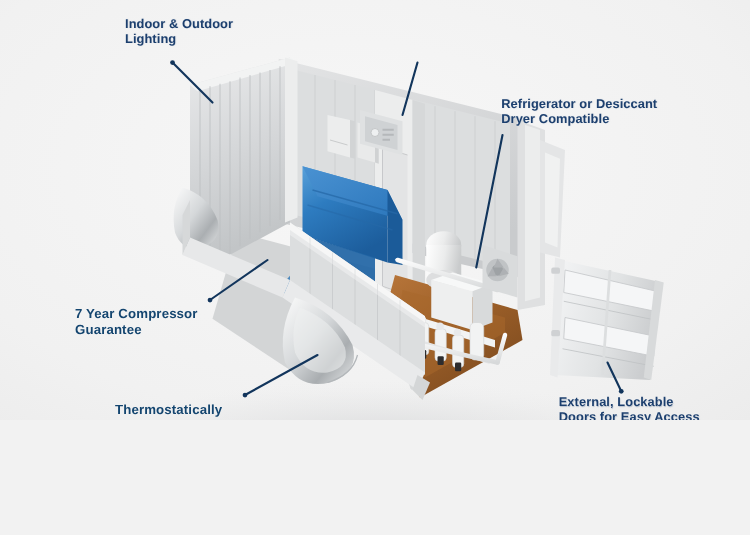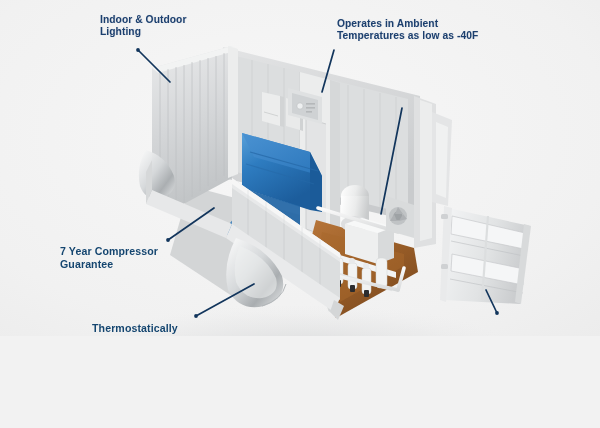--- a/index.html
+++ b/index.html
@@ -341,26 +341,28 @@
       <circle cx="168" cy="240" r="1.9"></circle>
       <circle cx="196" cy="316" r="1.9"></circle>
       <circle cx="292" cy="366" r="1.9"></circle>
       <circle cx="497" cy="313" r="1.9"></circle>
     </g>
   </svg>
 
   <div class="callout soft" style="left:100px; top:14px;">Indoor &amp; Outdoor
 Lighting</div>
 
-  <div class="callout soft" style="left:337px; top:18px;">Operates in Ambient
-Temperatures as low as -40F</div>
-
+
+  <div class="callout soft" style="left:401px; top:78px;">Refrigerator or Desiccant
+Dryer Compatible</div>
 
   <div class="callout crisp" style="left:60px; top:245px;">7 Year Compressor
 Guarantee</div>
 
   <div class="callout crisp" style="left:92px; top:322px;">Thermostatically
 Controlled Louvers</div>
 
   <div class="callout crisp" style="left:251px; top:371px;">Outdoor</div>
 
+  <div class="callout soft" style="left:447px; top:317px;">External, Lockable
+Doors for Easy Access</div>
 
 </div>
 
 </body></html>

